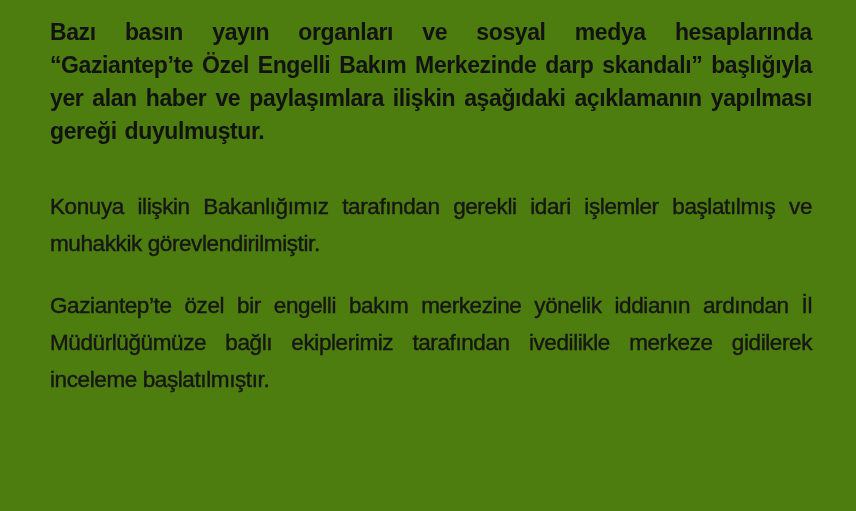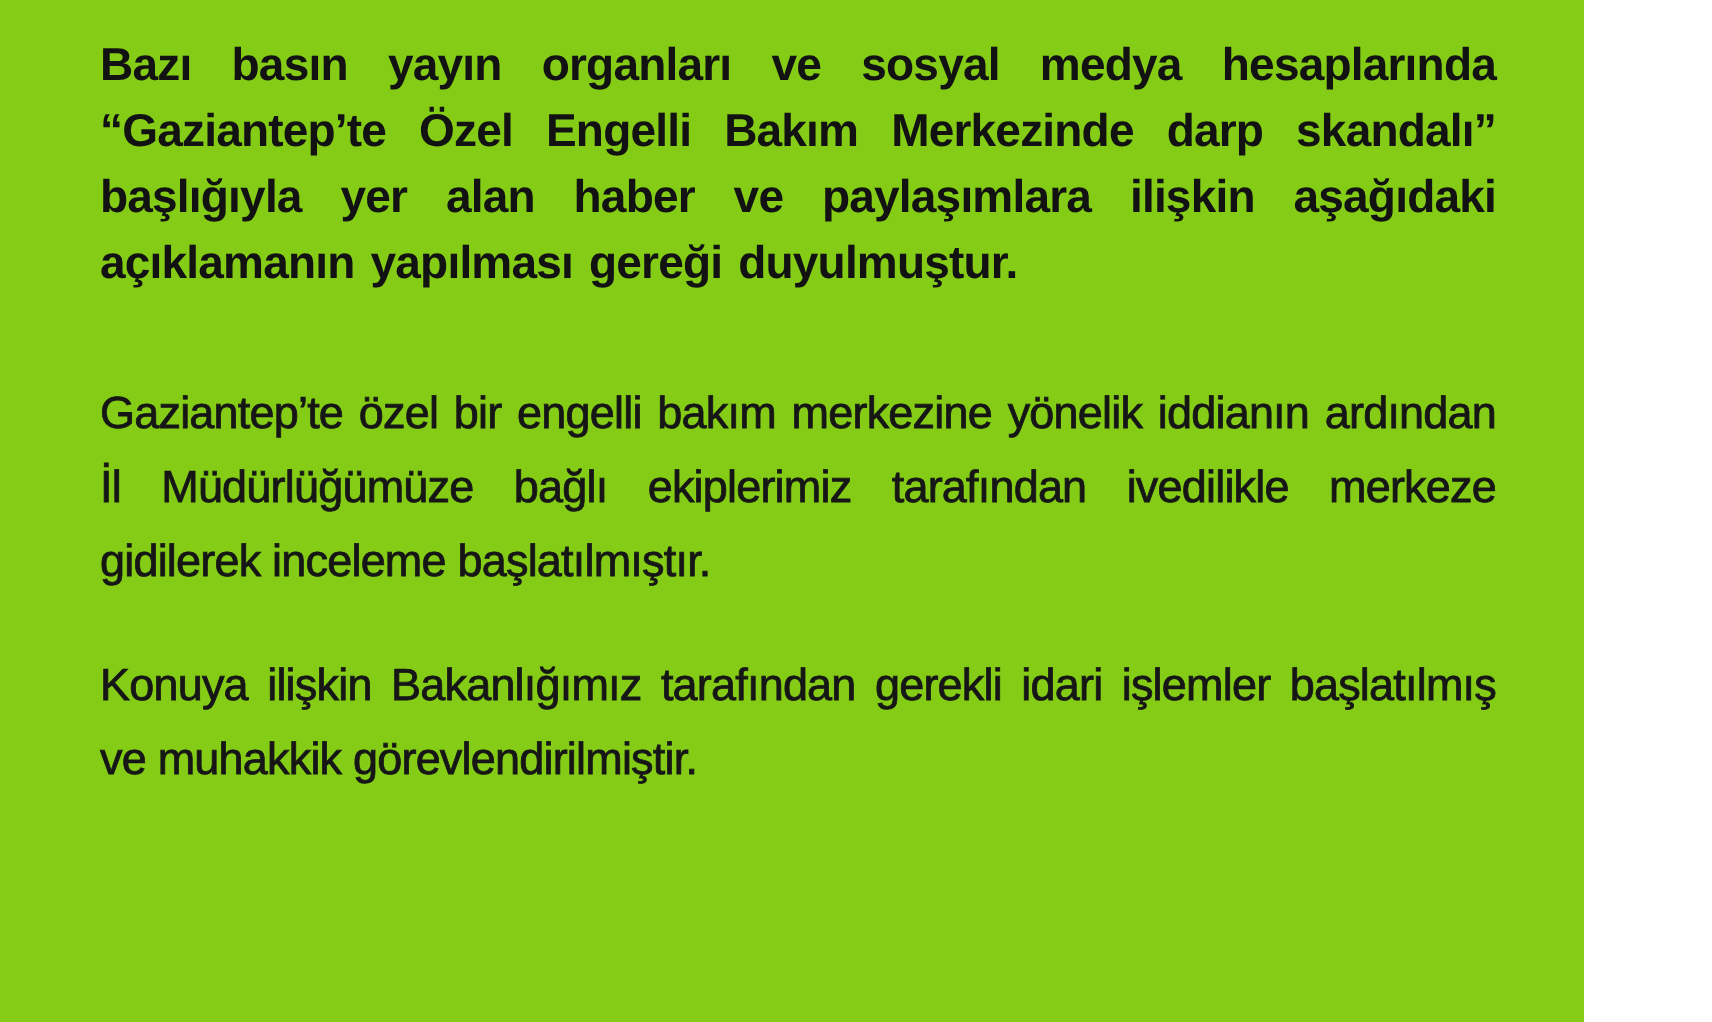--- a/index.html
+++ b/index.html
@@ -9,24 +9,24 @@
   }
   body {
     width: 856px;
     height: 511px;
     overflow: hidden;
     font-family: "Liberation Sans", sans-serif;
     color: #121212;
   }
   .document {
     box-sizing: border-box;
-    width: 792px;
+    width: 856px;
     height: 511px;
     padding: 16px 44px 0 50px;
-    background: #84cc16;
+    background: #4d7c0f;
   }
   .document p {
     margin: 0;
     text-align: justify;
     letter-spacing: -0.4px;
   }
   p.lead {
     font-size: 23px;
     font-weight: 700;
     line-height: 33px;
@@ -42,18 +42,18 @@
     
     -webkit-text-stroke: 0.4px #161616;
   }
 </style>
 </head>
 <body>
 
 <div class="document">
   <p class="lead">Bazı basın yayın organları ve sosyal medya hesaplarında “Gaziantep’te Özel Engelli Bakım Merkezinde darp skandalı” başlığıyla yer alan haber ve paylaşımlara ilişkin aşağıdaki açıklamanın yapılması gereği duyulmuştur.</p>
 
+  <p class="body-para">Konuya ilişkin Bakanlığımız tarafından gerekli idari işlemler başlatılmış ve muhakkik görevlendirilmiştir.</p>
+
   <p class="body-para">Gaziantep’te özel bir engelli bakım merkezine yönelik iddianın ardından İl Müdürlüğümüze bağlı ekiplerimiz tarafından ivedilikle merkeze gidilerek inceleme başlatılmıştır.</p>
-
-  <p class="body-para">Konuya ilişkin Bakanlığımız tarafından gerekli idari işlemler başlatılmış ve muhakkik görevlendirilmiştir.</p>
 
 
 </div>
 
 </body></html>

